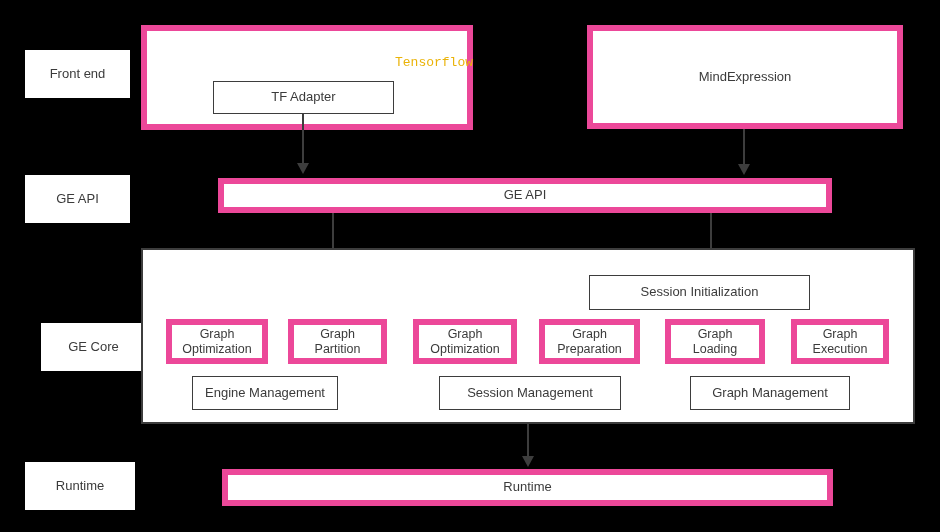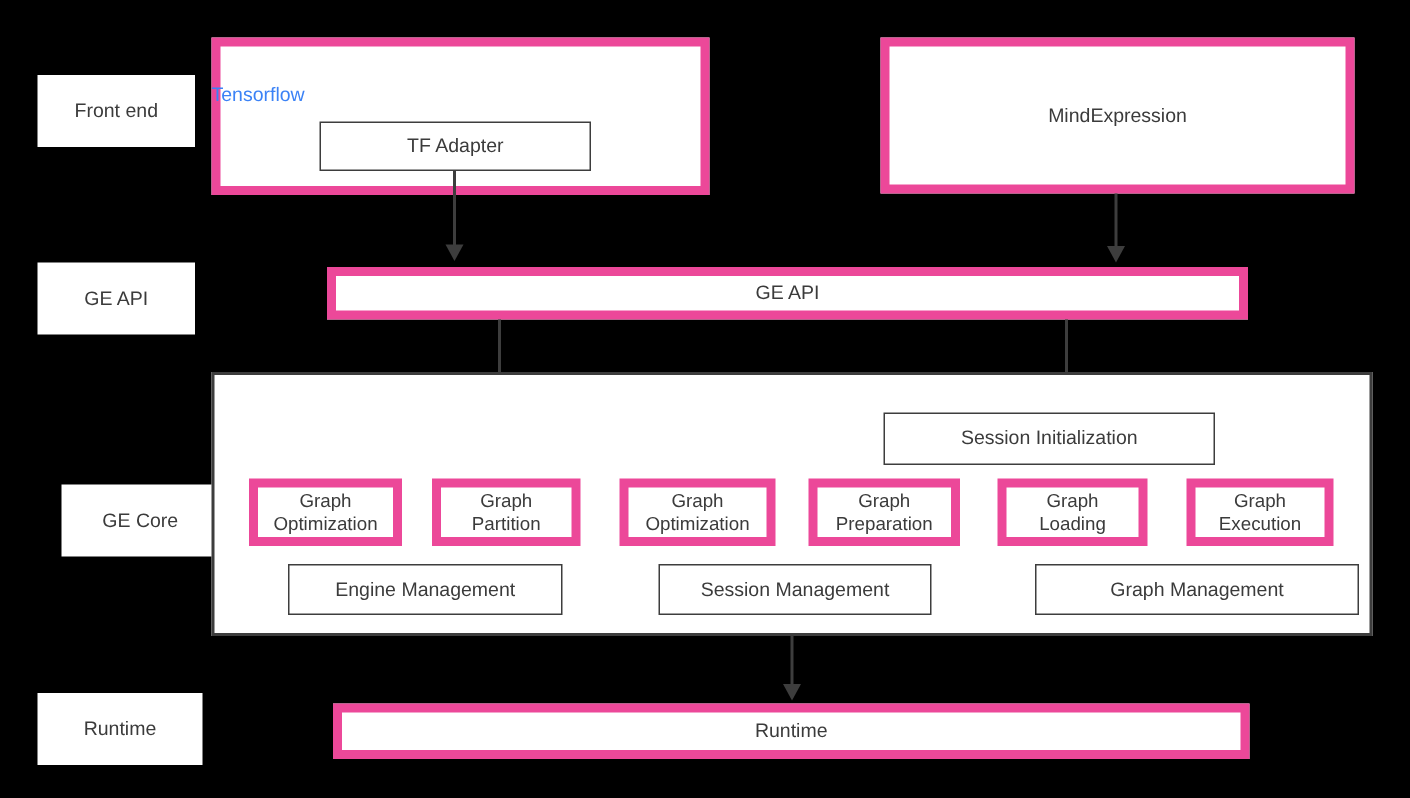--- a/index.html
+++ b/index.html
@@ -39,23 +39,24 @@
     border: 1.5px solid #3d3d3d;
   }
   .container-box {
     border: 2px solid #3d3d3d;
     background: #ffffff;
     justify-content: flex-start;
     align-items: flex-start;
   }
   .container-title {
     position: absolute;
-    color: #3b82f6;
+    color: #eab308;
     font-size: 13px;
-    text-align: left;
+    text-align: right;
+    font-family: Liberation Mono, monospace;
   }
   
   .arrow-line {
     position: absolute;
     background: #3d3d3d;
     width: 2px;
   }
   .arrow-head {
     position: absolute;
     width: 0;
@@ -145,29 +146,29 @@
   <div class="box outlined f12" style="left:665px; top:319px; width:100px; height:45px; flex-direction:column;">
     <span>Graph</span>
     <span>Loading</span>
   </div>
 
   <div class="box outlined f12" style="left:791px; top:319px; width:98px; height:45px; flex-direction:column;">
     <span>Graph</span>
     <span>Execution</span>
   </div>
 
-  <div class="box thin f13" style="left:192px; top:376px; width:183px; height:34px;">
+  <div class="box thin f13" style="left:192px; top:376px; width:146px; height:34px;">
     <span>Engine Management</span>
   </div>
 
   <div class="box thin f13" style="left:439px; top:376px; width:182px; height:34px;">
     <span>Session Management</span>
   </div>
 
-  <div class="box thin f13" style="left:690px; top:376px; width:216px; height:34px;">
+  <div class="box thin f13" style="left:690px; top:376px; width:160px; height:34px;">
     <span>Graph Management</span>
   </div>
 
   <div class="arrow-line" style="left:527px; top:424px; height:33px;"></div>
   <div class="arrow-head" style="left:522px; top:456px;"></div>
 
   <div class="box outlined f13" style="left:222px; top:469px; width:611px; height:37px;">
     <span>Runtime</span>
   </div>
 

